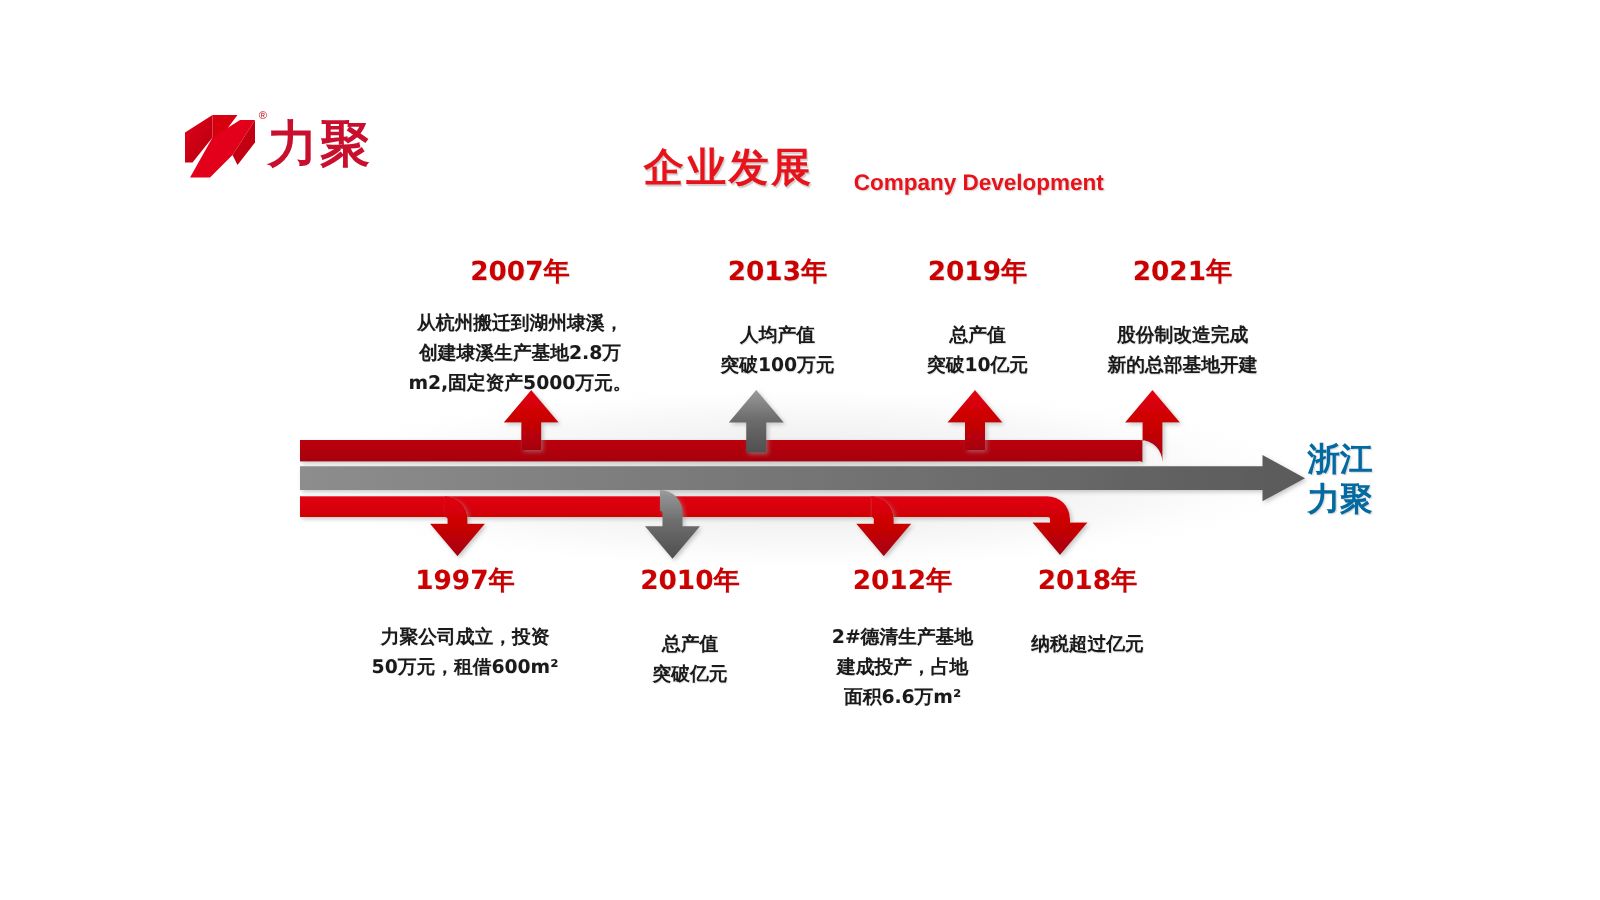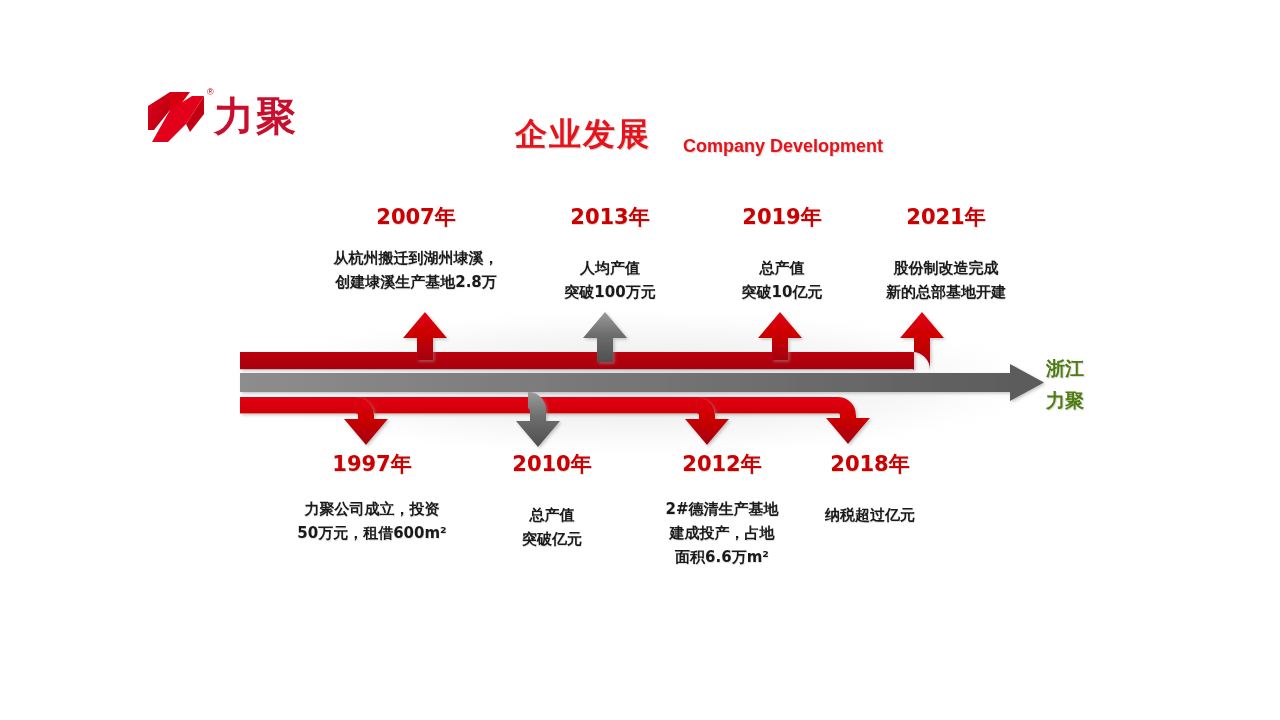--- a/index.html
+++ b/index.html
@@ -54,41 +54,41 @@
   }
   .desc {
     color:#1a1a1a; font-weight:bold; font-size:15px; line-height:24px;
     font-family:"DejaVu Sans","Liberation Sans",sans-serif;
     text-shadow:0.5px 0.5px 0.8px rgba(180,180,180,0.45);
   }
 
   
   #ev-2007 { left:292px; top:206px; width:248px; }
   #ev-2007 .year { margin-bottom:18px; }
-  #ev-2013 { left:530px; top:206px; width:160px; }
+  #ev-2013 { left:542px; top:206px; width:160px; }
   #ev-2013 .year { margin-bottom:28px; }
   #ev-2019 { left:702px; top:206px; width:160px; }
   #ev-2019 .year { margin-bottom:28px; }
   #ev-2021 { left:852px; top:206px; width:188px; }
   #ev-2021 .year { margin-bottom:28px; }
 
   
   #ev-1997 { left:268px; top:453px; width:208px; }
   #ev-1997 .year { margin-bottom:22px; }
   #ev-2010 { left:482px; top:453px; width:140px;text-align:center; }
   #ev-2010 .year { margin-bottom:28px; }
   #ev-2012 { left:640px; top:453px; width:164px; }
   #ev-2012 .year { margin-bottom:22px; }
   #ev-2018 { left:790px; top:453px; width:160px; }
   #ev-2018 .year { margin-bottom:28px; }
 
   
   #end-label {
     position:absolute; left:1046px; top:352px;
-    font-size:19px; font-weight:bold; color:#4d7c0f;
+    font-size:26px; font-weight:bold; color:#0369a1;
     line-height:32px; text-align:center;
     font-family:"DejaVu Sans","Liberation Sans",sans-serif;
     text-shadow:1px 1px 1px rgba(175,175,175,0.5);
   }
 </style>
 </head>
 <body>
 
 <div id="stage">
 
@@ -222,20 +222,21 @@
                L530,410
                A2,2 0 0 0 528,408.6 Z" fill="url(#grayGrad)"></path>
     </g>
   </svg>
 
   <div class="event" id="ev-2007">
     <div class="year">2007年</div>
     <div class="desc">
       <div>从杭州搬迁到湖州埭溪，</div>
       <div>创建埭溪生产基地2.8万</div>
+      <div>m2,固定资产5000万元。</div>
     </div>
   </div>
 
   <div class="event" id="ev-2013">
     <div class="year">2013年</div>
     <div class="desc">
       <div>人均产值</div>
       <div>突破100万元</div>
     </div>
   </div>

